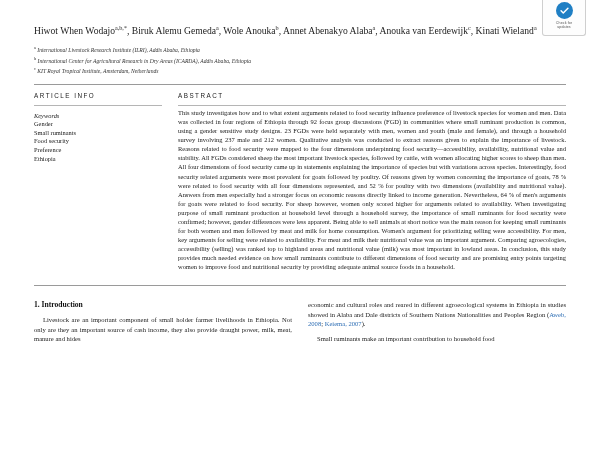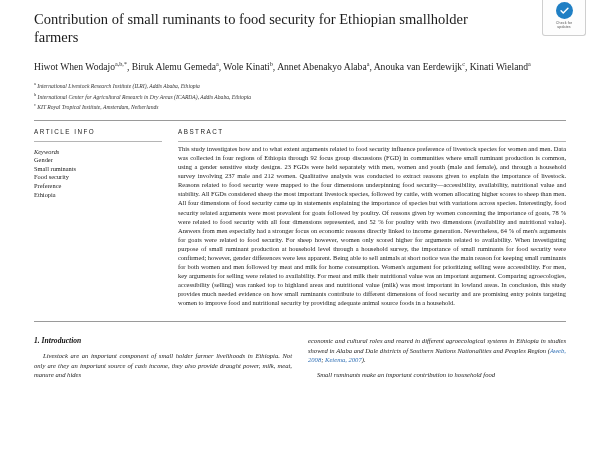--- a/index.html
+++ b/index.html
@@ -156,21 +156,20 @@
     text-align: justify;
     color: #1b1b1b;
     margin-top: 2px;
   }
 
   
   .body-wrap {
     display: flex;
     gap: 16px;
     margin-top: 14px;
-    font-style: italic;
   }
   .body-col {
     flex: 1 1 0;
     min-width: 0;
   }
   .body-head {
     font-family: "Liberation Serif", serif;
     font-size: 7.6px;
     font-weight: bold;
     color: #111;
@@ -204,29 +203,25 @@
       <svg width="11" height="11" viewBox="0 0 16 16" aria-hidden="true">
         <path d="M3 8.4 L6.2 11.6 L13 4.6" stroke="#ffffff" stroke-width="2.1" fill="none" stroke-linecap="round" stroke-linejoin="round"></path>
       </svg>
     </div>
     <div class="cm-text">
       <span>Check for</span><br>
       <span>updates</span>
     </div>
   </div>
 
-  <h1 class="title">
-    <span class="line1">Contribution of small ruminants to food security for Ethiopian smallholder</span>
-    <span class="line2">farmers</span>
-  </h1>
 
   <div class="authors">
     <span><span>Hiwot When Wodajo</span><sup>a,b,*</sup></span>,
     <span><span>Biruk Alemu Gemeda</span><sup>a</sup></span>,
-    <span><span>Wole Kinati</span><sup>b</sup></span>,
+    <span><span>Wole Anouka</span><sup>b</sup></span>,
     <span><span>Annet Abenakyo Alaba</span><sup>a</sup></span>,
     <span><span>Anouka van Eerdewijk</span><sup>c</sup></span>,
     <span><span>Kinati Wieland</span><sup>a</sup></span>
   </div>
 
   <div class="affils">
     <div><sup>a</sup> <span>International Livestock Research Institute (ILRI), Addis Ababa, Ethiopia</span></div>
     <div><sup>b</sup> <span>International Center for Agricultural Research in Dry Areas (ICARDA), Addis Ababa, Ethiopia</span></div>
     <div><sup>c</sup> <span>KIT Royal Tropical Institute, Amsterdam, Netherlands</span></div>
   </div>

